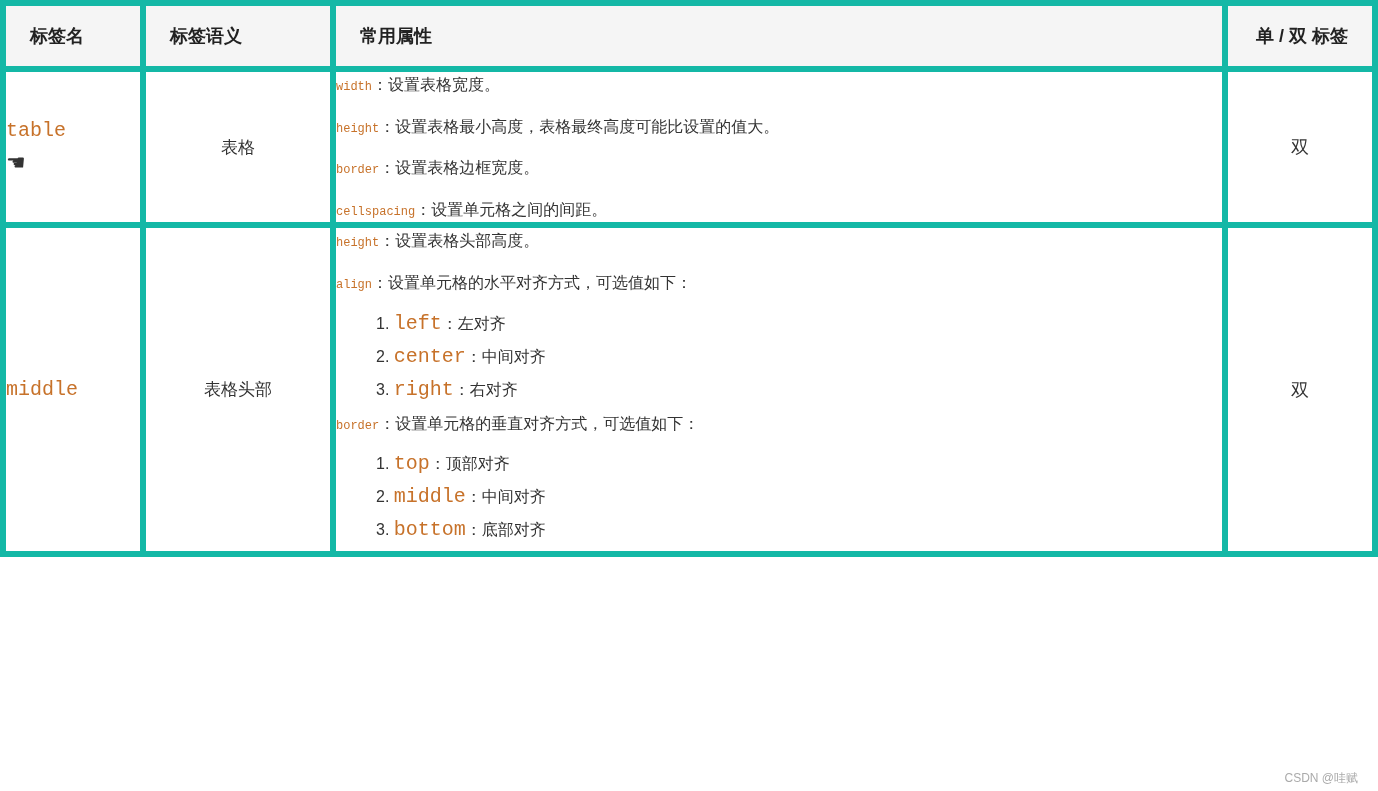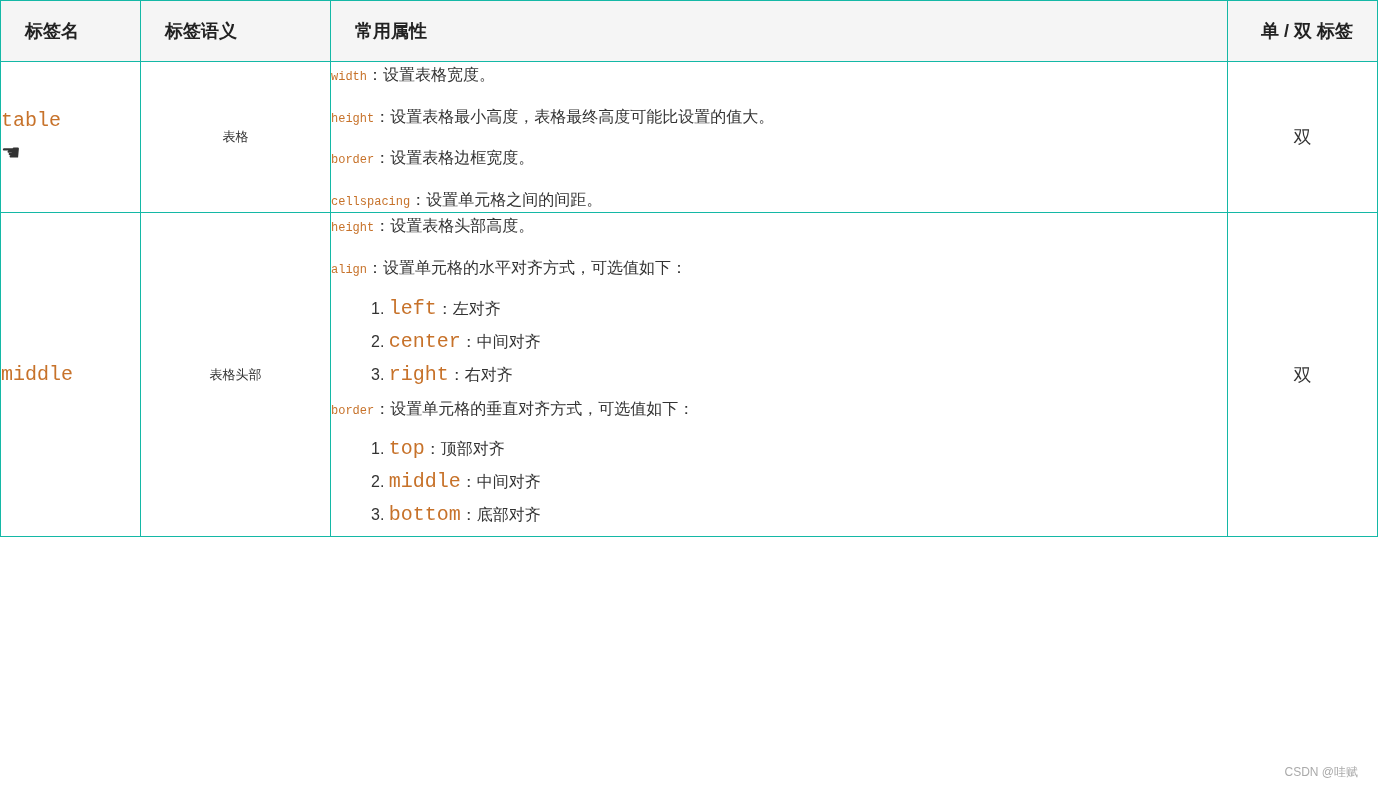--- a/index.html
+++ b/index.html
@@ -15,21 +15,21 @@
       color: #333;
     }
 
     .main-table {
       width: 1378px;
       border-collapse: collapse;
       table-layout: fixed;
     }
 
     .main-table th, .main-table td {
-      border: 1px solid #14b8a6;
+      border: 6px solid #14b8a6;
       padding: 0;
       vertical-align: middle;
     }
 
     
     .header-row th {
       background: #f5f5f5;
       font-size: 18px;
       font-weight: bold;
       color: #222;
@@ -66,21 +66,21 @@
       display: block;
       margin-top: 8px;
       color: #333;
     }
 
     
     .meaning-cell {
       text-align: center;
       vertical-align: middle;
       padding: 20px 10px;
-      font-size: 13px;
+      font-size: 17px;
       color: #333;
     }
 
     
     .attrs-cell {
       padding: 18px 24px;
       vertical-align: top;
     }
 
     .attr-line {
@@ -123,21 +123,21 @@
       text-align: center;
       vertical-align: middle;
       font-size: 18px;
       color: #333;
       padding: 20px 10px;
     }
 
     
     .footer {
       position: fixed;
-      bottom: 10px;
+      bottom: 4px;
       right: 20px;
       font-size: 12px;
       color: #aaa;
     }
   </style>
 </head>
 <body>
 
 <table class="main-table">
   <colgroup>

